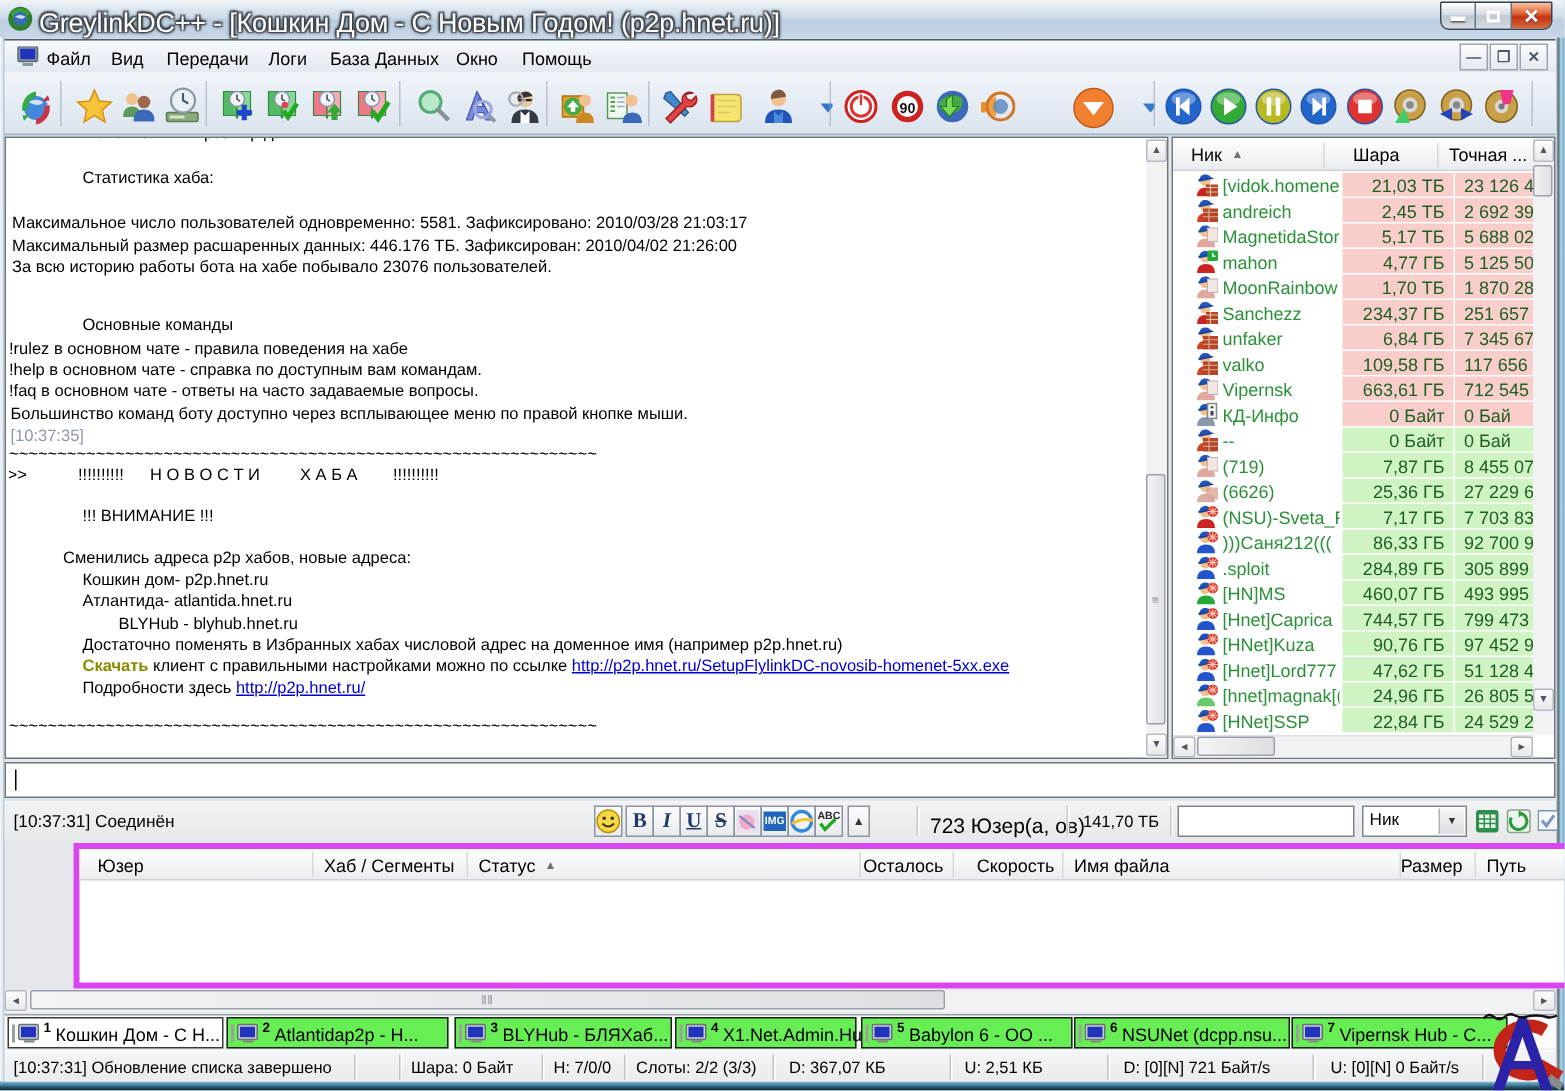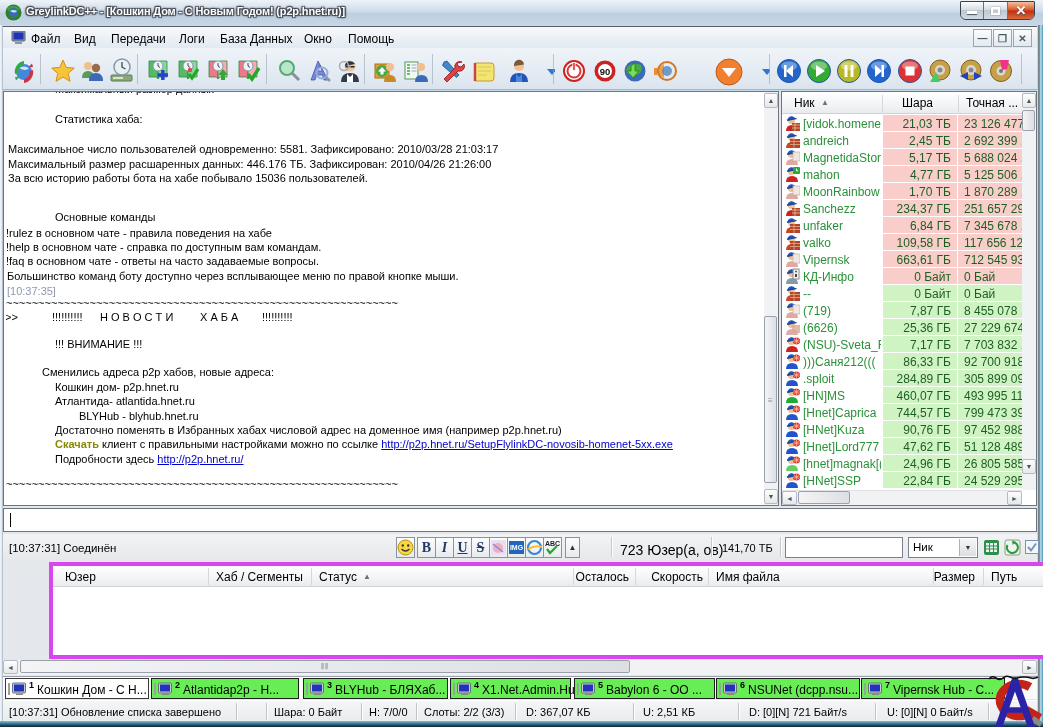--- a/index.html
+++ b/index.html
@@ -3,21 +3,21 @@
 <meta charset="utf-8">
 <style>
 * { margin:0; padding:0; box-sizing:border-box; }
 html,body { width:1043px; height:727px; overflow:hidden; }
 body { font-family:"Liberation Sans", sans-serif; font-size:11px; position:relative;
   background:#c8dcec; }
 
 #titlebar { position:absolute; left:0; top:0; width:1043px; height:25px;
   background:linear-gradient(#eef3f8, #cfdce9 45%, #bccfe0 55%, #c7d6e6); }
 #titlebar .ticon { position:absolute; left:5px; top:4px; width:17px; height:17px; }
-#titlebar .ttext { position:absolute; left:26px; top:5px; font-size:11px; font-weight:bold; color:#fff; letter-spacing:-0.15px;
+#titlebar .ttext { position:absolute; left:26px; top:5px; font-size:18px; font-weight:normal; color:#fff; letter-spacing:-0.15px;
   text-shadow:-1px -1px 1px #3e444c, 1px -1px 1px #3e444c, -1px 1px 1px #3e444c, 1px 1px 1px #3e444c, 0 0 3px #333; white-space:nowrap;}
 #winbtns { position:absolute; right:8px; top:1px; width:75px; height:19px; display:flex;
   border:1px solid #37434e; border-radius:1px 1px 6px 6px; overflow:hidden; }
 #winbtns .wb { width:24px; height:100%; background:linear-gradient(#fdfdfd,#d6dde4 45%,#bfc8d2 50%,#d2dae2);
   border-right:1px solid #68747e; position:relative; }
 #winbtns .wb:last-child { border-right:none; width:27px;
   background:linear-gradient(#f5c0a0,#e06838 40%,#c23214 55%,#d96a3c); }
 #winbtns .glyph { position:absolute; left:0; top:0; right:0; bottom:0; display:flex; align-items:center; justify-content:center;
   color:#fff; font-weight:bold; font-size:11px; text-shadow:0 1px 1px #444; }
 #bleft { position:absolute; left:0; top:25px; width:3px; height:696px; background:linear-gradient(90deg,#f2f6fa,#dde8f2 60%,#9aa8b4); }
@@ -49,21 +49,21 @@
 .sbtn { position:absolute; width:14px; height:15px; background:linear-gradient(#fdfdfd,#e6e8ea); border:1px solid #b5bac2; border-radius:2px;
   display:flex; align-items:center; justify-content:center; font-size:7px; color:#4e555e; }
 .sthumb { position:absolute; background:linear-gradient(90deg,#f4f4f5,#dddfe3); border:1px solid #9aa0ab; border-radius:2px; }
 .hgrip { position:absolute; left:50%; top:50%; transform:translate(-50%,-50%); color:#8a929c; font-size:8px; letter-spacing:0.5px; }
 #chatvs { position:absolute; right:0px; top:0px; width:14px; height:413px; background:#f1f2f4; }
 
 #userpane { position:absolute; left:781px; top:91px; width:256px; height:415px; border:1px solid #6d767e; background:#fff; }
 #ulhead { position:absolute; left:0; top:0; width:254px; height:22px; background:linear-gradient(#ffffff,#f3f4f6 60%,#e9ebee); border-bottom:1px solid #cdd2d8; }
 #ulhead .hc { position:absolute; top:4px; font-size:12px; color:#000; }
 #ulbody { position:absolute; left:0; top:23px; width:240px; height:374px; overflow:hidden; }
-.urow { position:absolute; left:0; width:240px; height:17px;padding-left:16px; }
+.urow { position:absolute; left:12px; width:240px; height:17px;padding-left:16px; }
 .urow .uic { position:absolute; left:2px; top:0px; width:16px; height:16px; }
 .urow .unick { position:absolute; left:21px; top:2px; width:78px; font-size:12px; color:#2a9138; white-space:nowrap; overflow:hidden; }
 .urow .ush { position:absolute; left:101px; top:0; width:74px; height:16px; font-size:12px; color:#1d5f22; text-align:right; padding:2px 6px 0 0; }
 .urow .uex { position:absolute; left:176px; top:0; width:64px; height:16px; font-size:12px; color:#1d5f22; text-align:left; padding:2px 0 0 6px; white-space:nowrap; overflow:hidden;}
 .pk .ush,.pk .uex { background:#f9cdc9; }
 .gn .ush,.gn .uex { background:#d0f3c4; }
 #ulvs { position:absolute; right:0; top:0; width:14px; height:398px; background:#f1f2f4; }
 #ulhs { position:absolute; left:0; bottom:0; width:240px; height:15px; background:#f1f2f4; border-top:1px solid #e0e2e6; }
 
 #inputpane { position:absolute; left:3px; top:508px; width:1034px; height:24px; border:1px solid #6d767e; background:#fff; }
@@ -335,22 +335,22 @@
     <div class="tsep" style="left:766px;"></div>
     <div class="tsep" style="left:1018px;"></div>
   </div>
 
   <div id="mainbg"></div>
   <div id="chatpane">
     <div id="chattext">
       <div class="ln" style="left:49px; top:-9px;"><span style="color:#000">Максимальный размер данных</span></div>
       <div class="ln" style="left:49px; top:21px;">Статистика хаба:</div>
       <div class="ln" style="left:2px; top:51px;">Максимальное число пользователей одновременно: 5581. Зафиксировано: 2010/03/28 21:03:17</div>
-      <div class="ln" style="left:2px; top:65.5px;">Максимальный размер расшаренных данных: 446.176 ТБ. Зафиксирован: 2010/04/26 21:26:00</div>
-      <div class="ln" style="left:2px; top:80px;">За всю историю работы бота на хабе побывало 15036 пользователей.</div>
+      <div class="ln" style="left:2px; top:65.5px;">Максимальный размер расшаренных данных: 446.176 ТБ. Зафиксирован: 2010/04/02 21:26:00</div>
+      <div class="ln" style="left:2px; top:80px;">За всю историю работы бота на хабе побывало 23076 пользователей.</div>
       <div class="ln" style="left:49px; top:119px;">Основные команды</div>
       <div class="ln" style="left:0px; top:149px;">!help в основном чате - справка по доступным вам командам.</div>
       <div class="ln" style="left:0px; top:135px;">!rulez в основном чате - правила поведения на хабе</div>
       <div class="ln" style="left:0px; top:163px;">!faq в основном чате - ответы на часто задаваемые вопросы.</div>
       <div class="ln" style="left:1px; top:178px;">Большинство команд боту доступно через всплывающее меню по правой кнопке мыши.</div>
       <div class="ln" style="left:1px; top:192.5px;"><span class="ts">[10:37:35]</span></div>
       <div class="ln" style="left:0px; top:204.5px;">~~~~~~~~~~~~~~~~~~~~~~~~~~~~~~~~~~~~~~~~~~~~~~~~~~~~~~~~~~~~~</div>
       <div class="ln" style="left:-2px; top:219px;">
         <span style="position:absolute;left:1px;">&gt;&gt;</span>
         <span style="position:absolute;left:48px;">!!!!!!!!!!</span>

